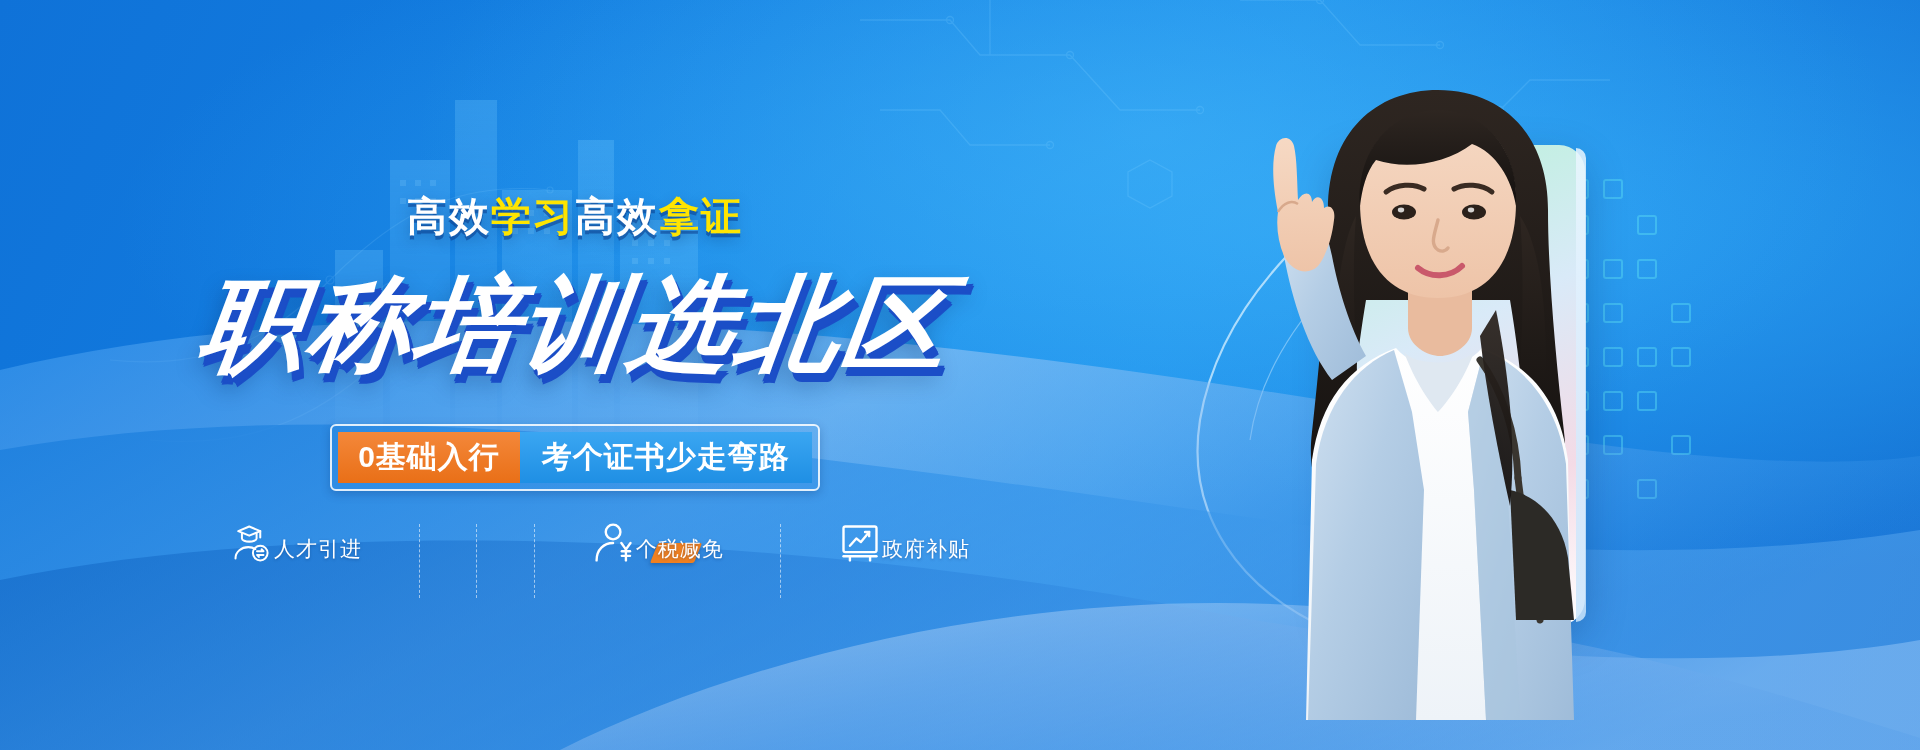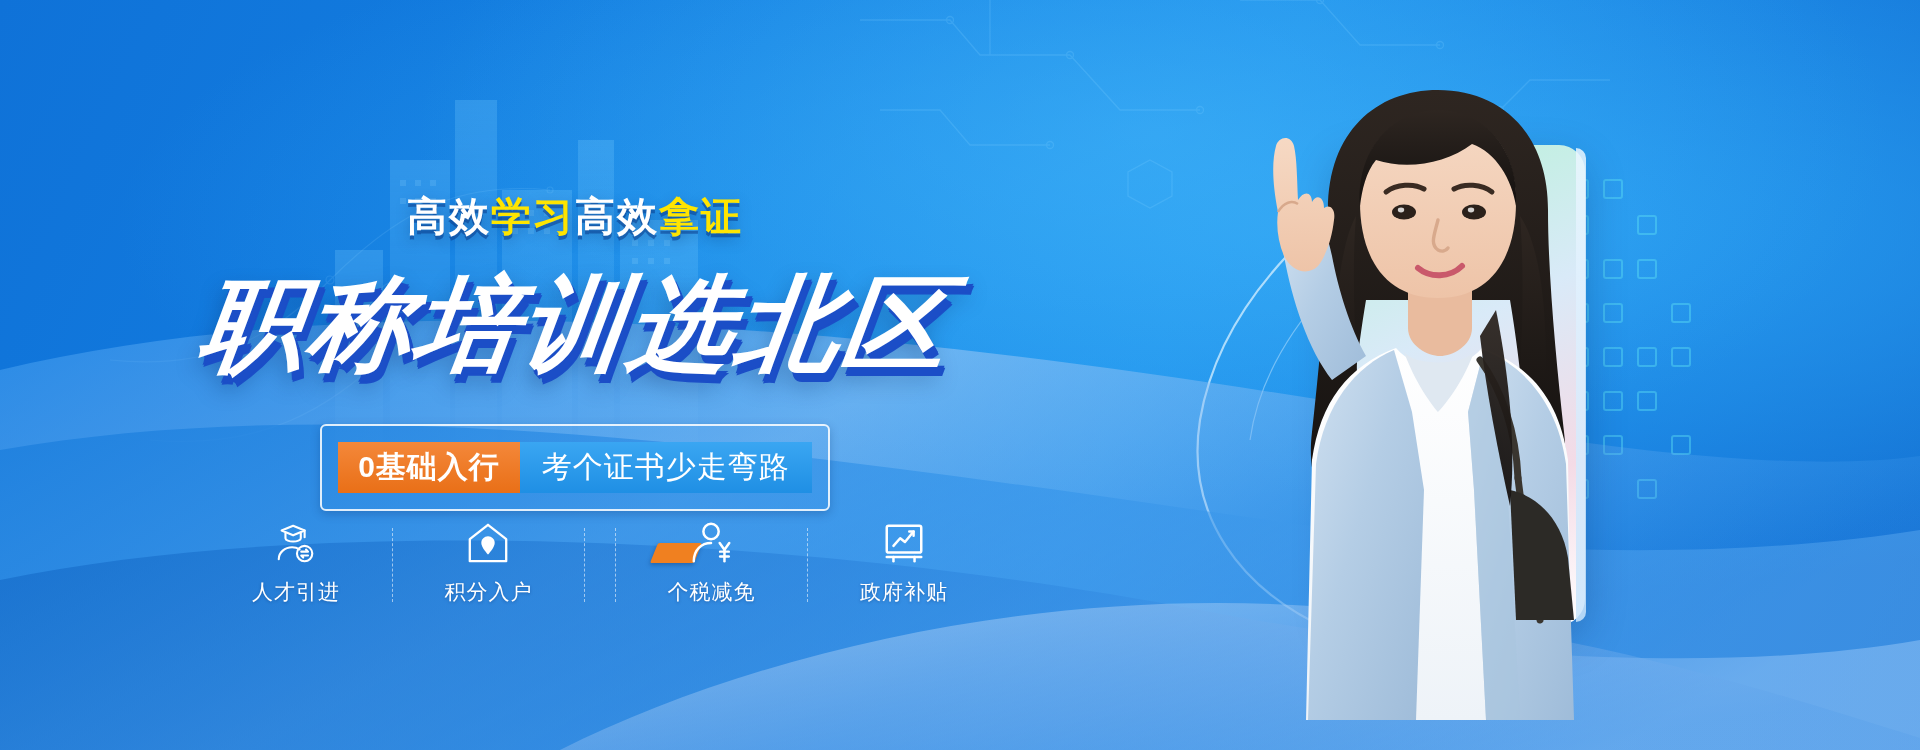--- a/index.html
+++ b/index.html
@@ -77,46 +77,46 @@
     box-shadow:0 2px 4px rgba(10,40,90,.35);
   }
 
   
   .tagline{
     position:absolute;left:0;top:424px;width:1150px;text-align:center;
   }
   .pill{
     display:inline-flex;align-items:flex-start;
     border:2px solid rgba(255,255,255,.85);
-    border-radius:6px;padding:16px;
+    border-radius:6px;padding:6px;
     background:transparent;
     box-shadow:0 3px 10px rgba(8,40,100,.25);
   }
   .pill-a{
     background:linear-gradient(180deg,#f4883a 0%,#e96f17 100%);
     color:#fff;font-size:30px;font-weight:bold;
     padding:8px 20px 10px 20px;line-height:1.1;white-space:nowrap;
     letter-spacing:1px;
   }
   .pill-b{
     background:linear-gradient(180deg,#3aa6f2 0%,#1f8fe4 100%);
-    color:#fff;font-size:30px;font-weight:normal;
+    color:#fff;font-size:30px;font-weight:bold;
     padding:8px 22px 10px 22px;line-height:1.1;white-space:nowrap;
     letter-spacing:1px;
   }
 
   
   .features{
     position:absolute;left:230px;top:520px;width:740px;
     display:flex;align-items:flex-start;justify-content:space-between;
   }
   .feature{
     position:relative;
     width:132px;
-    display:flex;flex-direction:column;align-items:center;
+    display:flex;flex-direction:row;align-items:center;
   }
   .feature .ico{
     width:46px;height:46px;display:block;margin-bottom:12px;
   }
   .feature .flabel{
     color:#ffffff;font-size:21px;letter-spacing:1px;white-space:nowrap;
     text-shadow:0 1px 3px rgba(8,40,100,.35);
   }
   .divider{
     width:0;height:74px;border-left:1px dashed rgba(255,255,255,.55);
@@ -323,27 +323,20 @@
           <path d="M6 41 C6 33.5 12.5 28.5 20 28.5 C23 28.5 25.6 29.3 27.7 30.6"></path>
           <circle cx="33" cy="35" r="8"></circle>
           <path d="M29.5 33 H36.5 L34.5 30.8"></path>
           <path d="M36.5 37 H29.5 L31.5 39.2"></path>
         </svg>
         <div class="flabel">人才引进</div>
       </div>
 
       <div class="divider"></div>
 
-      <div class="feature">
-        <svg class="ico" viewBox="0 0 48 48" fill="none" stroke="#ffffff" stroke-width="2.4" stroke-linecap="round" stroke-linejoin="round">
-          <path d="M24 5 L43 20 V43 H5 V20 Z"></path>
-          <path d="M24 17 C20.1 17 17 20.1 17 24 C17 29 24 36 24 36 C24 36 31 29 31 24 C31 20.1 27.9 17 24 17 Z" fill="#ffffff" stroke="none"></path>
-        </svg>
-        <div class="flabel">积分入户</div>
-      </div>
 
       <div class="divider"></div>
 
 
       <div class="divider"></div>
 
       <div class="feature">
         <svg class="ico" viewBox="0 0 48 48" fill="none" stroke="#ffffff" stroke-width="2.6" stroke-linecap="round" stroke-linejoin="round">
           <circle cx="23" cy="12" r="8"></circle>
           <path d="M5 43 C5 31 13 24 23 24"></path>

